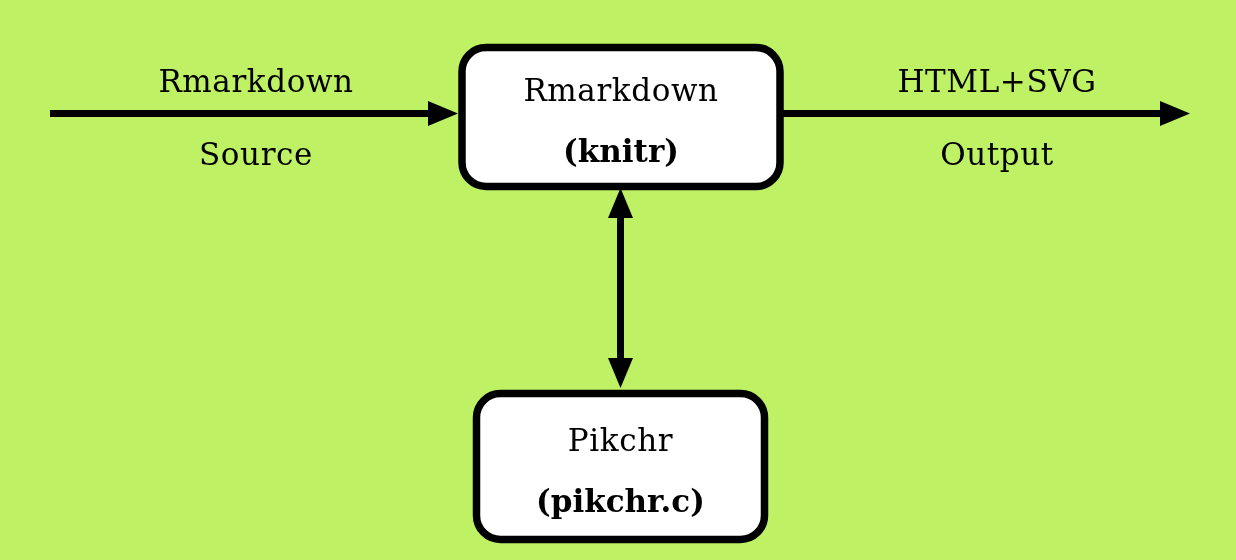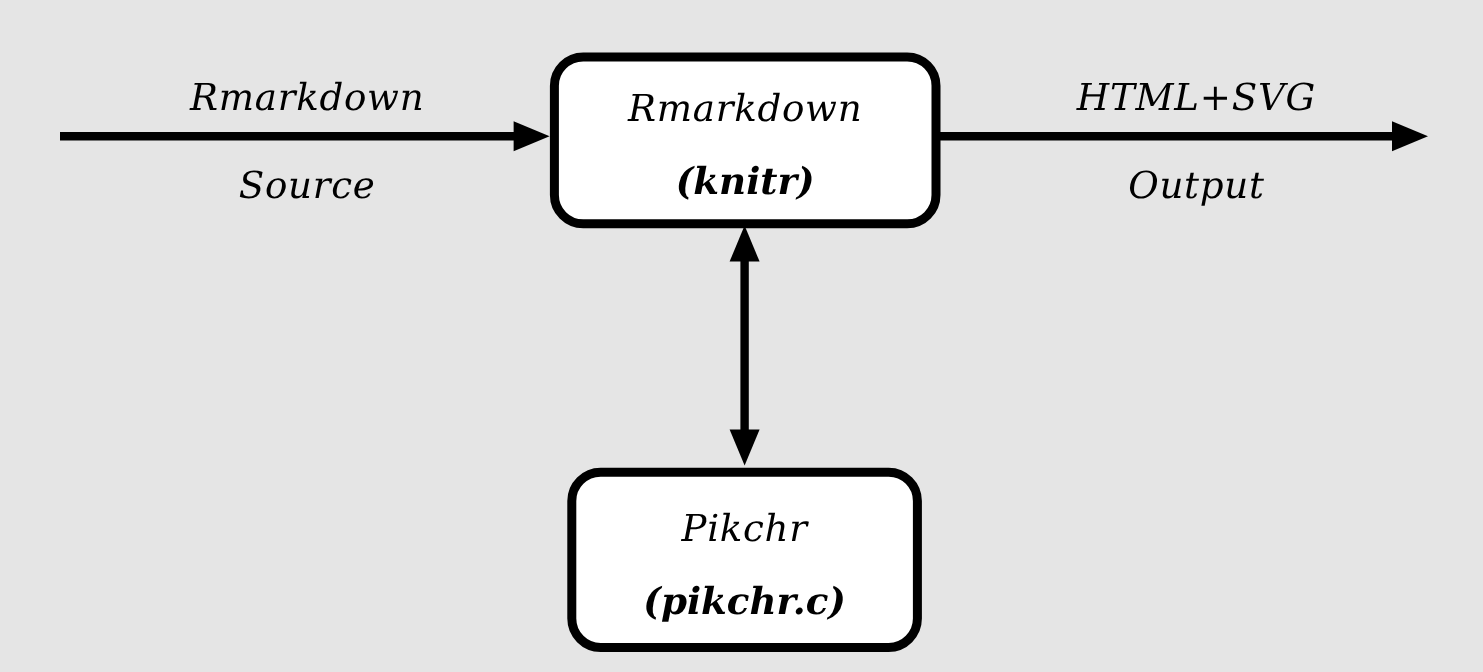--- a/index.html
+++ b/index.html
@@ -11,22 +11,21 @@
   body {
     width: 1236px;
     height: 560px;
     overflow: hidden;
     font-family: "DejaVu Serif", serif;
   }
   #diagram-root {
     position: relative;
     width: 1236px;
     height: 560px;
-    background: #e5e5e5;
-    font-style: italic;
+    background: #bef264;
   }
   svg#pikchr-diagram {
     display: block;
     width: 1236px;
     height: 560px;
   }
   .box-shape {
     fill: #ffffff;
     stroke: #000000;
     stroke-width: 7.5;

